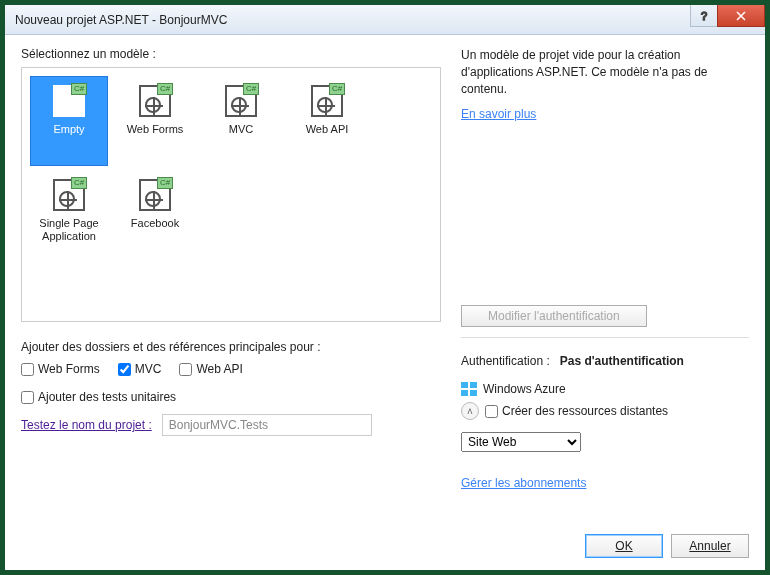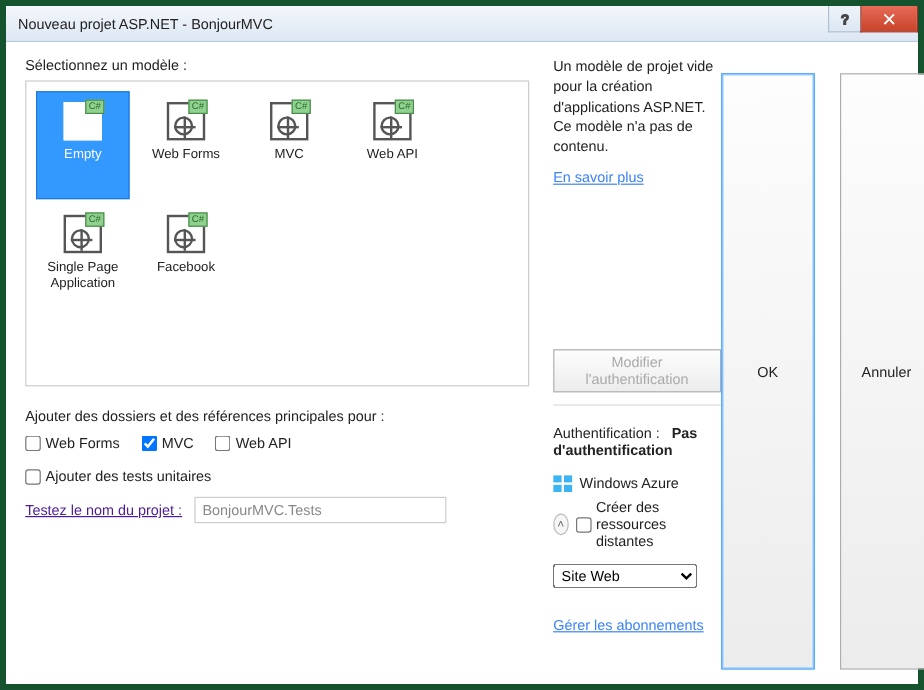--- a/index.html
+++ b/index.html
@@ -6,21 +6,21 @@
   body { margin: 0; background: #d8e4ef; width: 770px; height: 575px; overflow: hidden; }
   .window { width: 770px; height: 575px; background: #fff; border: 5px solid #14532d; box-shadow: 0 0 8px rgba(0,0,0,.3); display: flex; flex-direction: column; }
   .titlebar { height: 30px; background: linear-gradient(#f3f7fb, #dde7f3); border-bottom: 1px solid #b8c9db; display: flex; align-items: center; padding: 0 0 0 10px; font-size: 12px; color: #222; }
   .titlebar .title { flex: 1; }
   .titlebar .controls { display: flex; height: 100%; }
   .titlebar .ctl { width: 32px; height: 22px; margin-top:0; display:flex; align-items:center; justify-content:center; border:1px solid transparent; border-top:none; background: linear-gradient(#eef3f9,#dce7f2); border-color:#b0c0d0; margin-left:-1px;}
   .titlebar .ctl.help { width:28px; }
   .titlebar .ctl.close { background: linear-gradient(#e76b57,#c8432a); border-color:#a03020; width:48px; }
   .titlebar .ctl.close svg { stroke:#fff; }
   .titlebar .ctl svg { stroke:#444; stroke-width:1.5; fill:none; }
-  .body { flex:1; padding: 12px 16px 12px 16px; display:flex; flex-direction:row; font-size:12px; color:#222; }
+  .body { flex:1; padding: 12px 16px 12px 16px; display:flex; flex-direction:column; font-size:12px; color:#222; }
   .top { flex:1; display:flex; gap:0; }
   .left { width: 420px; display:flex; flex-direction:column; }
   .right { flex:1; border-left: none; padding-left: 20px; display:flex; flex-direction:column; }
   .section-label { font-size:12px; margin-bottom:6px; }
   .template-grid { border:1px solid #ccc; padding:8px; height:255px; display:flex; flex-wrap:wrap; align-content:flex-start; gap:4px 8px; }
   .tmpl { width:78px; height:90px; display:flex; flex-direction:column; align-items:center; justify-content:flex-start; padding-top:6px; border:1px solid transparent; text-align:center; font-size:11px; line-height:1.2; cursor:pointer; }
   .tmpl.selected { background:#3399ff; color:#fff; border-color:#2277dd; }
   .tmpl .ico { width:36px; height:36px; margin-bottom:4px; position:relative; }
   .tmpl .ico .page { position:absolute; inset:2px; background:#fff; border:2px solid #555; }
   .tmpl .ico .globe { position:absolute; left:8px; top:14px; width:16px; height:16px; border:2px solid #555; border-radius:50%; background:#fff;}
@@ -43,21 +43,21 @@
   .row { display:flex; align-items:center; gap:6px; margin:6px 0; font-size:12px;}
   .chev { width:18px; height:18px; border:1px solid #bbb; border-radius:50%; display:flex; align-items:center; justify-content:center; font-size:10px; color:#666; background:#f5f5f5;}
   select { font-size:12px; padding:1px 2px; width:120px; }
   .folders-label { margin-top:18px; font-size:12px; }
   .chk-row { display:flex; gap:18px; margin:8px 0 14px 0; align-items:center;}
   .chk { display:flex; align-items:center; gap:4px; font-size:12px;}
   .chk input { margin:0; }
   .test-row { display:flex; align-items:center; gap:10px; margin-top:10px;}
   .test-row label { color:#4c1d95; font-size:12px; white-space:nowrap;text-decoration:underline;}
   .test-row input[type=text] { flex:0 0 210px; padding:3px 6px; border:1px solid #ccc; background:#fff; color:#888; font-size:12px;}
-  .footer { display:flex; gap:21px; padding-top:14px; }
+  .footer { display:flex; justify-content:flex-end; gap:8px; padding-top:14px;text-decoration:underline; }
   .footer .btn { min-width:78px; padding:4px 12px; color:#222;}
   .footer .btn.primary { border-color:#3399ff; box-shadow: inset 0 0 0 1px #9ecfff; }
 </style>
 </head>
 <body>
 
 <div class="window">
   <div class="titlebar">
     <span class="title">Nouveau projet ASP.NET - BonjourMVC</span>
     <div class="controls">

